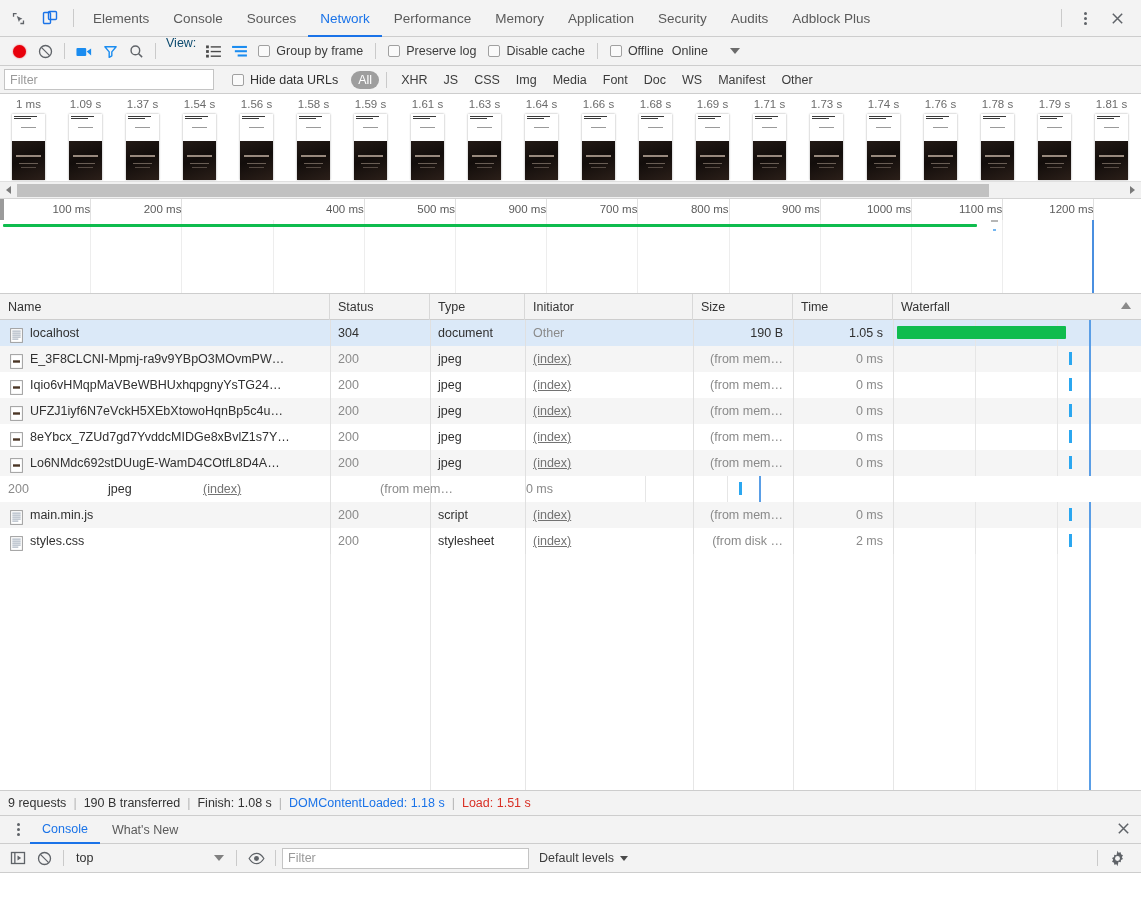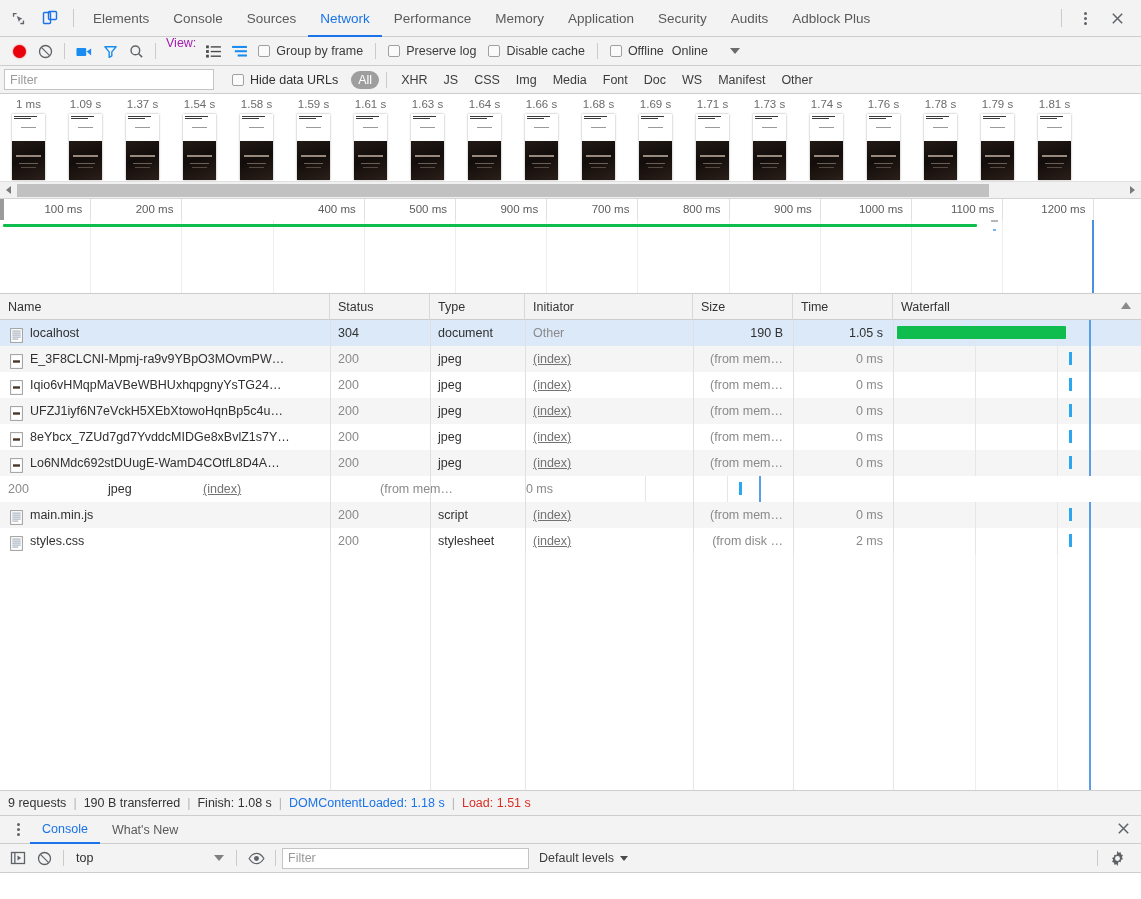--- a/index.html
+++ b/index.html
@@ -59,21 +59,21 @@
     font-size: 12.5px;
     color: #3c3c3c;
   }
   .rec-dot {
     width: 13px; height: 13px; border-radius: 50%;
     background: #e8000b;
     box-shadow: 0 0 2px rgba(232,0,11,0.6);
   }
   .clear-ico { width: 15px; height: 15px; }
   .tb-btn { width: 26px; height: 24px; display: flex; align-items: center; justify-content: center; }
-  .view-label { margin: 0 4px 16px 4px; color: #a21caf; }
+  .view-label { margin: 0 4px 16px 4px; color: #0c4a6e; }
   .cb {
     width: 12px; height: 12px;
     border: 1px solid #a0a0a0;
     background: #fafafa;
     border-radius: 2px;
     display: inline-block;
     flex: 0 0 auto;
   }
   .cb-row { display: flex; align-items: center; gap: 6px; margin: 0 6px; white-space: nowrap; }
   .vsep { width: 1px; height: 16px; background: #cacaca; margin: 0 6px; }
@@ -187,21 +187,21 @@
     width: 972px;
   }
 
   
   .overview { position: relative; background:#fff; border-bottom: 1px solid #cdcdcd; }
   .ov-ruler { height: 21px; position: relative; border-bottom: 0; }
   .ov-tick {
     position: absolute; top: 0; height: 21px;
     border-right: 1px solid #e0e0e0;
     font-size: 11.5px; color: #5b5b5b;
-    padding-right: 8px; text-align: right;
+    padding-right: 0; text-align: right;
     line-height: 20px;
     white-space: nowrap;
   }
   .ov-body { height: 73px; position: relative; }
   .ov-grid { position: absolute; top:0; bottom:0; border-right: 1px solid #ededed; }
   .ov-greenline { position: absolute; left: 3px; top: 4px; height: 3px; background: #0fbc4e; border-radius: 1px; }
   .ov-dcl-mark { position:absolute; width:7px; height:2px; background:#b6b6b6; }
   .ov-dcl-mark2 { position:absolute; width:3px; height:2px; background:#74b6f0; }
   .ov-blueline { position: absolute; top: 0; bottom: 0; width: 2px; background: #4a8fe0; }
   .ov-leftgrip { position:absolute; left:0; top:0; width:4px; height:21px; background:#9b9b9b; }
@@ -492,20 +492,35 @@
         </div>
         <div class="thumb-bot">
           <div class="tl1"></div>
           <div class="tl2"></div>
           <div class="tl3"></div>
         </div>
       </div>
     </div>
     <div class="frame">
       <div class="frame-time">1.54 s</div>
+      <div class="frame-thumb">
+        <div class="thumb-top">
+          <div class="thumb-line w80"></div>
+          <div class="thumb-line w60"></div>
+          <div class="thumb-mid"></div>
+        </div>
+        <div class="thumb-bot">
+          <div class="tl1"></div>
+          <div class="tl2"></div>
+          <div class="tl3"></div>
+        </div>
+      </div>
+    </div>
+    <div class="frame">
+      <div class="frame-time">1.56 s</div>
       <div class="frame-thumb">
         <div class="thumb-top">
           <div class="thumb-line w80"></div>
           <div class="thumb-line w60"></div>
           <div class="thumb-mid"></div>
         </div>
         <div class="thumb-bot">
           <div class="tl1"></div>
           <div class="tl2"></div>
           <div class="tl3"></div>

